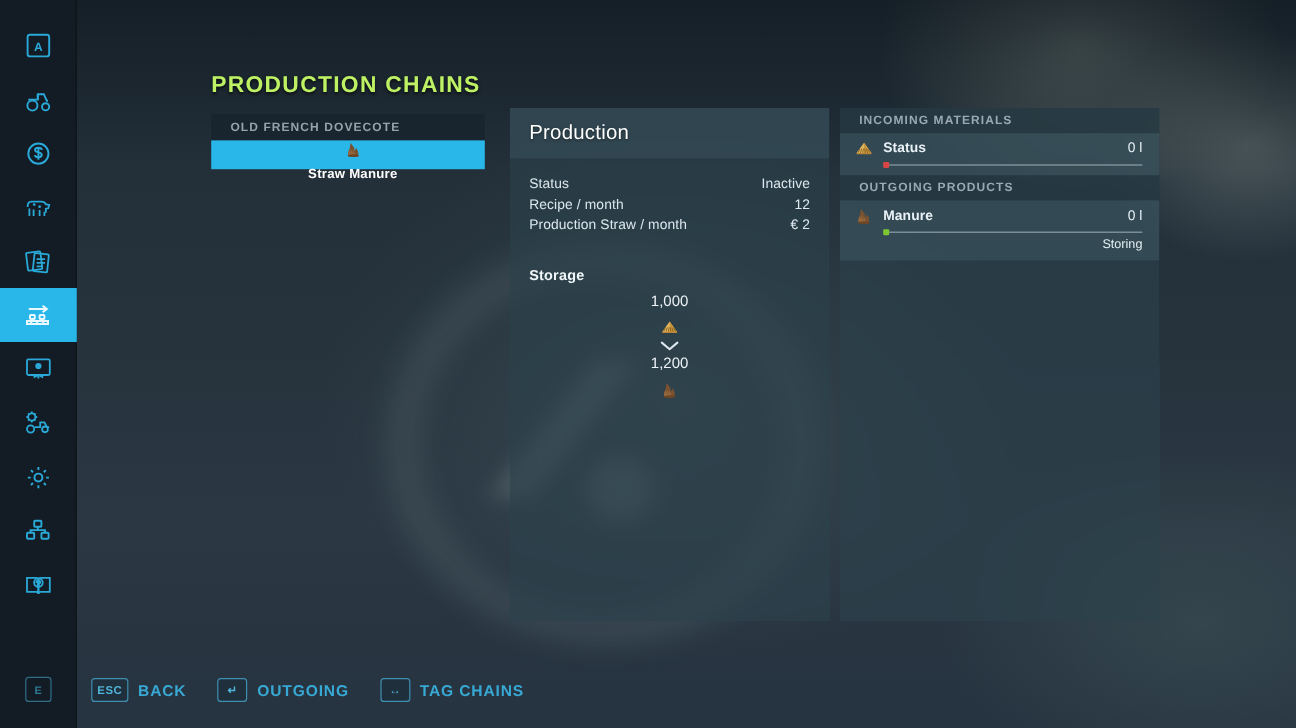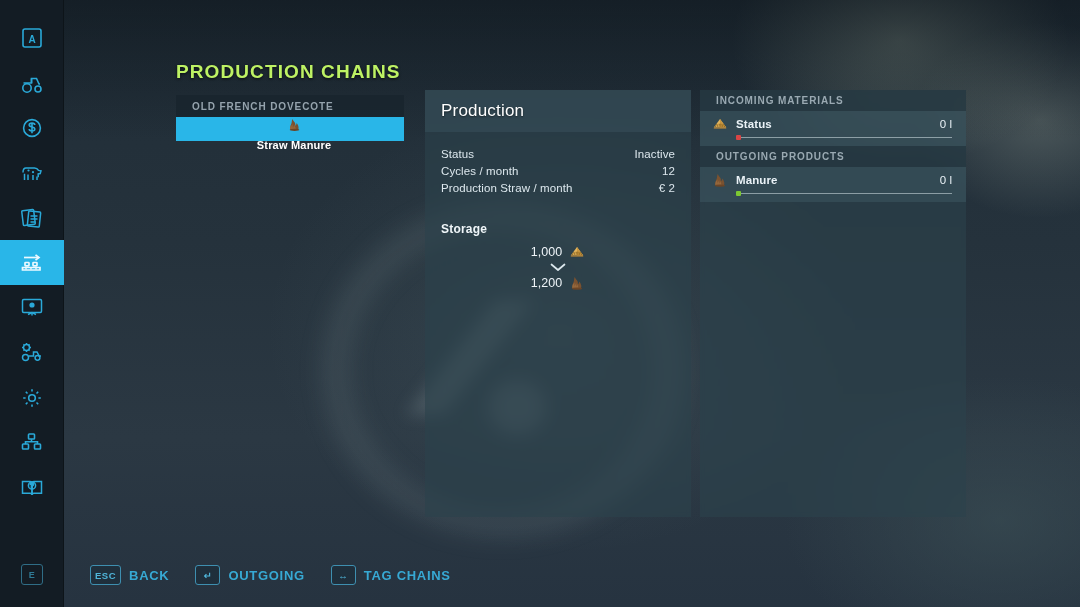--- a/index.html
+++ b/index.html
@@ -150,21 +150,21 @@
     font-size: 12px; font-weight: bold;
     color: #f0f6f9;
     letter-spacing: .2px;
   }
   .recipe-body {
     margin-top: 8px;
     display: flex; flex-direction: column; align-items: center;
   }
   .recipe-line {
     display: flex; align-items: center; gap: 7px;
-    font-size: 12.5px; color: #eef4f8;
+    font-size: 12.5px; color: #eef4f8; flex-direction: column;
   }
   .recipe-arrow {
     margin: 2px 0 1px 0;
     color: #e2ecf1; font-size: 12px; line-height: 1;
   }
 
   
   .store-section-header {
     height: 21px;
     background: rgba(34,52,62,.55);
@@ -205,21 +205,21 @@
   }
   .store-status {
     margin-top: 3px;
     text-align: right;
     font-size: 10.5px;
     color: #e4eef3;
   }
 
   
   .hintbar {
-    position: absolute; left: 90px; bottom: 22px;
+    position: absolute; left: 76px; bottom: 22px;
     display: flex; align-items: center; gap: 26px;
     z-index: 6;
   }
   .hint { display: flex; align-items: center; gap: 8px; }
   .keybox {
     min-width: 25px; height: 20px;
     padding: 0 4px;
     border: 1px solid #3e8fb0;
     border-radius: 3px;
     display: flex; align-items: center; justify-content: center;
@@ -407,21 +407,21 @@
     <div class="panel-head">
       <div class="panel-head-title">Production</div>
     </div>
     <div class="panel-body">
       <div id="prod-stats">
           <div class="stat-row">
             <span class="stat-label">Status</span>
             <span class="stat-value">Inactive</span>
           </div>
           <div class="stat-row">
-            <span class="stat-label">Cycles / month</span>
+            <span class="stat-label">Recipe / month</span>
             <span class="stat-value">12</span>
           </div>
           <div class="stat-row">
             <span class="stat-label">Production Straw / month</span>
             <span class="stat-value">€ 2</span>
           </div>
         </div>
 
       <div class="recipe-title">Storage</div>
       <div class="recipe-body">
@@ -482,20 +482,21 @@
       <path d="M3.4 13.4c-.5-2 .3-3.9 1-5.5.5 1.3 1 2.3 1.2 3.6.2-1.6.1-3-.2-4.3.9 1.4 1.7 2.9 1.9 4.5.5-1.3.5-2.6.3-3.8 1 1.5 1.7 3.2 1.8 5z" fill="#9a6b3e" opacity=".85"></path>
       <ellipse cx="8" cy="13.6" rx="5.1" ry="1.2" fill="#6b4526"></ellipse>
     </svg></span>
             <span class="store-name">Manure</span>
             <span class="store-amount">0 l</span>
           </div>
           <div class="store-bar-wrap">
             <span class="store-dot" style="background:#7dc832"></span>
             <span class="store-bar"></span>
           </div>
+          <div class="store-status">Storing</div>
         </div>
       </div>
   </section>
 
   <div class="hintbar" id="hintbar">
       <div class="hint">
         <span class="keybox">ESC</span>
         <span class="hint-label">BACK</span>
       </div>
       <div class="hint">

